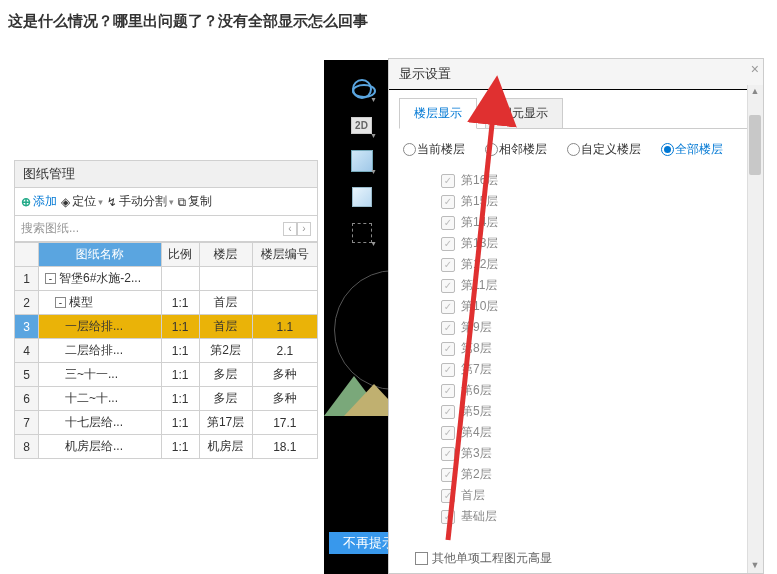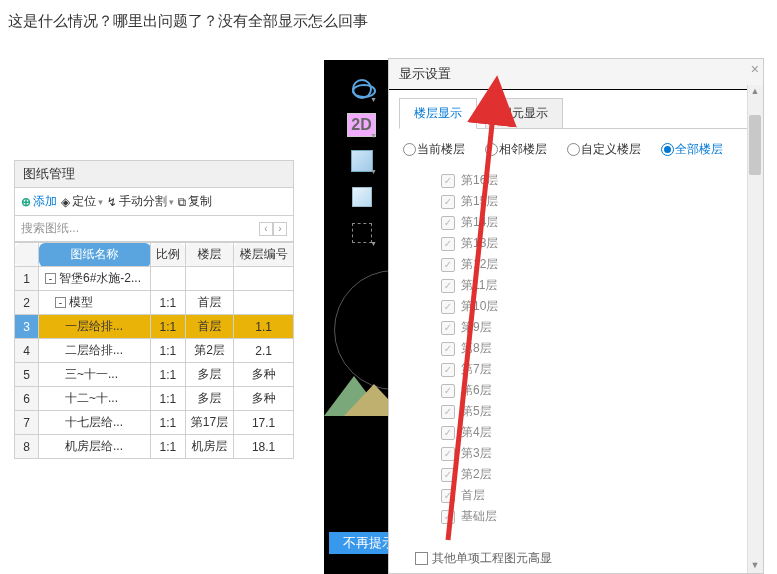--- a/index.html
+++ b/index.html
@@ -1,42 +1,42 @@
 <!DOCTYPE html>
 <html><head>
   <meta charset="utf-8">
   <style>
     * { box-sizing: border-box; margin: 0; padding: 0; font-family: "Microsoft YaHei", sans-serif; }
     body { width: 777px; height: 574px; background: #fff; position: relative; font-size: 13px; color: #333; overflow: hidden; }
-    .main-title { font-weight: normal; font-size: 15px; padding: 12px 8px 8px 8px; }
-    .left-panel { position: absolute; left: 14px; top: 160px; width: 280px; }
+    .main-title { font-weight: bold; font-size: 15px; padding: 12px 8px 8px 8px; }
+    .left-panel { position: absolute; left: 14px; top: 160px; width: 304px; }
     .panel-header { background: #f0f0f0; border: 1px solid #d0d0d0; padding: 4px 8px; font-size: 13px; border-bottom: none; }
     .panel-toolbar { border: 1px solid #d0d0d0; padding: 5px 6px; display: flex; align-items: center; gap: 4px; font-size: 12px; background: #fff; }
     .tb-icon { display: inline-flex; align-items: center; gap: 2px; }
     .tb-blue { color: #0078d4; }
     .chevron { font-size: 9px; color: #888; }
     .panel-search { border: 1px solid #d0d0d0; border-top: none; padding: 4px 6px; display: flex; align-items: center; justify-content: space-between; font-size: 12px; color: #999; }
     .lr-btn { display: flex; gap: 0; }
     .lr-btn span { border: 1px solid #ccc; width: 14px; height: 14px; display: inline-flex; align-items: center; justify-content: center; font-size: 10px; }
     table.grid { width: 100%; border-collapse: collapse; font-size: 12px; }
     table.grid th, table.grid td { border: 1px solid #d0d0d0; padding: 3px 4px; text-align: center; height: 22px; }
-    table.grid th { background: #f5f5f5; font-weight: normal; border-radius: 6px; }
+    table.grid th { background: #f5f5f5; font-weight: normal; }
     table.grid th.name-col { background: #5aa5e0; color: #fff; }
     table.grid td.idx { background: #f5f5f5; width: 24px; }
     table.grid td.name { text-align: left; padding-left: 6px; }
     table.grid tr.selected td { background: #eab308; }
     table.grid tr.selected td.idx { background: #5aa5e0; color: #fff; }
     .tree-box { display: inline-block; width: 11px; height: 11px; border: 1px solid #888; text-align: center; line-height: 9px; font-size: 10px; margin-right: 3px; }
     
     .vert-toolbar { position: absolute; left: 344px; top: 63px; width: 35px; display: flex; flex-direction: column; gap: 8px; align-items: center; padding-top: 12px; }
     .vt-icon { width: 28px; height: 28px; border-radius: 4px; display: flex; align-items: center; justify-content: center; font-size: 16px; color: #666; position: relative; }
     .vt-icon .dd { position: absolute; bottom: -1px; right: 0; font-size: 8px; color: #999; }
     .globe { width: 20px; height: 20px; border: 2px solid #5aa5e0; border-radius: 50%; position: relative; }
     .globe::before { content: ""; position: absolute; width: 20px; height: 10px; border: 2px solid #5aa5e0; border-radius: 50%; top: 3px; left: -2px; }
-    .text2d { font-size: 16px; font-weight: bold; border: 1px solid #ccc; padding: 2px 3px; background: #f0abfc; }
+    .text2d { font-size: 10px; font-weight: bold; border: 1px solid #ccc; padding: 2px 3px; background: #e5e5e5; }
     .cube { width: 22px; height: 22px; background: linear-gradient(135deg, #d0e8f8, #a0c8e8); border: 1px solid #7ab; transform: rotate(0deg); }
     .cube2 { width: 20px; height: 20px; background: linear-gradient(135deg, #e8f4fc, #b8d8f0); border: 1px solid #9bc; }
     .square-dash { width: 20px; height: 20px; border: 1px dashed #888; }
     
     .dark-zone { position: absolute; left: 324px; top: 60px; width: 64px; height: 514px; background: #000; z-index: -1; }
     .dark-zone2 { position: absolute; left: 324px; top: 300px; width: 80px; height: 274px; background: #000; z-index: 1; }
     .circle-outline { position: absolute; left: 334px; top: 270px; width: 120px; height: 120px; border: 1px solid #555; border-radius: 50%; z-index: 1; }
     .tri-pic { position: absolute; left: 324px; top: 376px; width: 80px; height: 40px; z-index: 2; }
     .blue-hint { position: absolute; left: 329px; top: 532px; background: #3898ec; color: #fff; padding: 2px 14px; font-size: 13px; z-index: 3; }
     

